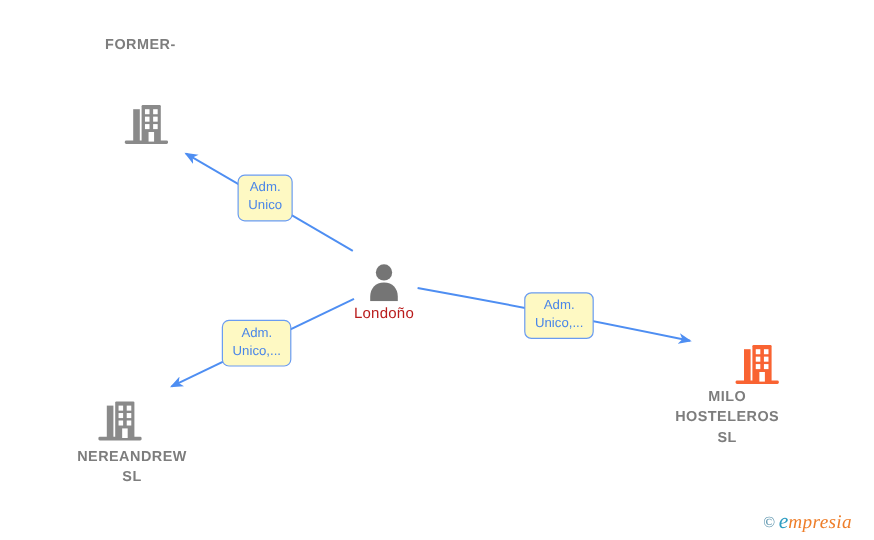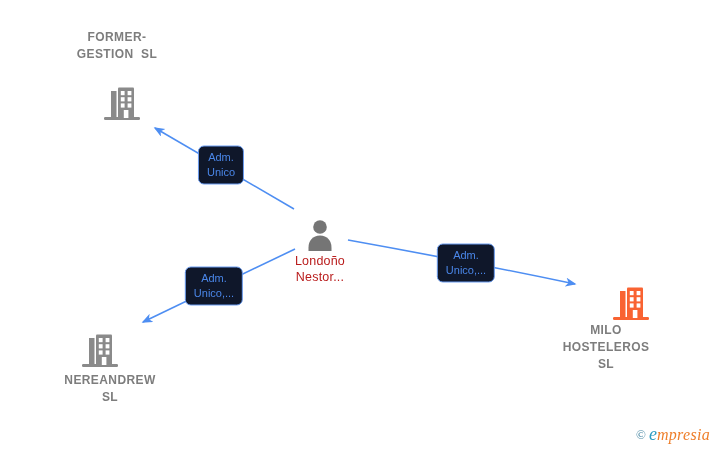--- a/index.html
+++ b/index.html
@@ -37,21 +37,21 @@
     color: #b91c1c;
     letter-spacing: 0.2px;
   }
   .icon-building-gray svg .bfill { fill: #8a8a8a; }
   .icon-building-orange svg .bfill { fill: #f96332; }
   .icon-person svg { fill: #757575; }
   .edge-label {
     position: absolute;
     z-index: 3;
     transform: translate(-50%, -50%);
-    background: #0f172a;
+    background: #fef9c3;
     border: 1.5px solid #6a9cf1;
     border-radius: 6px;
     padding: 3px 8px 4px 8px;
     font-size: 11px;
     line-height: 15px;
     color: #4a86e8;
     text-align: center;
     cursor: pointer;
   }
   .watermark {
@@ -92,21 +92,20 @@
         <path d="M0,0 L11,4.5 L0,9 L3,4.5 Z" fill="#4e8ef2"></path>
       </marker>
     </defs>
     <line x1="294" y1="209" x2="155" y2="128" stroke="#4e8ef2" stroke-width="1.6" marker-end="url(#arrow)"></line>
     <path d="M348,240 Q470,262 575,284" fill="none" stroke="#4e8ef2" stroke-width="1.6" marker-end="url(#arrow)"></path>
     <line x1="295" y1="249" x2="143" y2="322" stroke="#4e8ef2" stroke-width="1.6" marker-end="url(#arrow)"></line>
   </svg>
 
   <div class="node node-label company-label" style="left:37px; top:29px; width:160px;">
     <div>FORMER-</div>
-    <div>GESTION  SL</div>
   </div>
   <div class="node icon-building-gray" style="left:103px; top:85px;">
     <span>
       <svg width="38" height="36" viewBox="0 0 38 36" xmlns="http://www.w3.org/2000/svg">
         <rect class="bfill" x="1" y="32" width="36" height="3" rx="1.2"></rect>
         <rect class="bfill" x="8" y="6" width="5.5" height="27"></rect>
         <rect class="bfill" x="15" y="2.5" width="16" height="30.5" rx="1"></rect>
         <rect x="17.8" y="6" width="3.8" height="4.2" fill="#ffffff"></rect>
         <rect x="24.6" y="6" width="3.8" height="4.2" fill="#ffffff"></rect>
         <rect x="17.8" y="12.2" width="3.8" height="4.2" fill="#ffffff"></rect>
@@ -121,21 +120,20 @@
   <div class="node icon-person" style="left:303px; top:219px;">
     <span>
       <svg width="34" height="32" viewBox="0 0 34 32" xmlns="http://www.w3.org/2000/svg">
         <circle cx="17" cy="8" r="6.8"></circle>
         <path d="M17,16.5 C9.8,16.5 5.5,21.5 5.5,28.5 L5.5,32 L28.5,32 L28.5,28.5 C28.5,21.5 24.2,16.5 17,16.5 Z"></path>
       </svg>
     </span>
   </div>
   <div class="node node-label person-label" style="left:250px; top:253px; width:140px;">
     <div>Londoño</div>
-    <div>Nestor...</div>
   </div>
 
   <div class="node icon-building-gray" style="left:81px; top:332px;">
     <span>
       <svg width="38" height="36" viewBox="0 0 38 36" xmlns="http://www.w3.org/2000/svg">
         <rect class="bfill" x="1" y="32" width="36" height="3" rx="1.2"></rect>
         <rect class="bfill" x="8" y="6" width="5.5" height="27"></rect>
         <rect class="bfill" x="15" y="2.5" width="16" height="30.5" rx="1"></rect>
         <rect x="17.8" y="6" width="3.8" height="4.2" fill="#ffffff"></rect>
         <rect x="24.6" y="6" width="3.8" height="4.2" fill="#ffffff"></rect>

